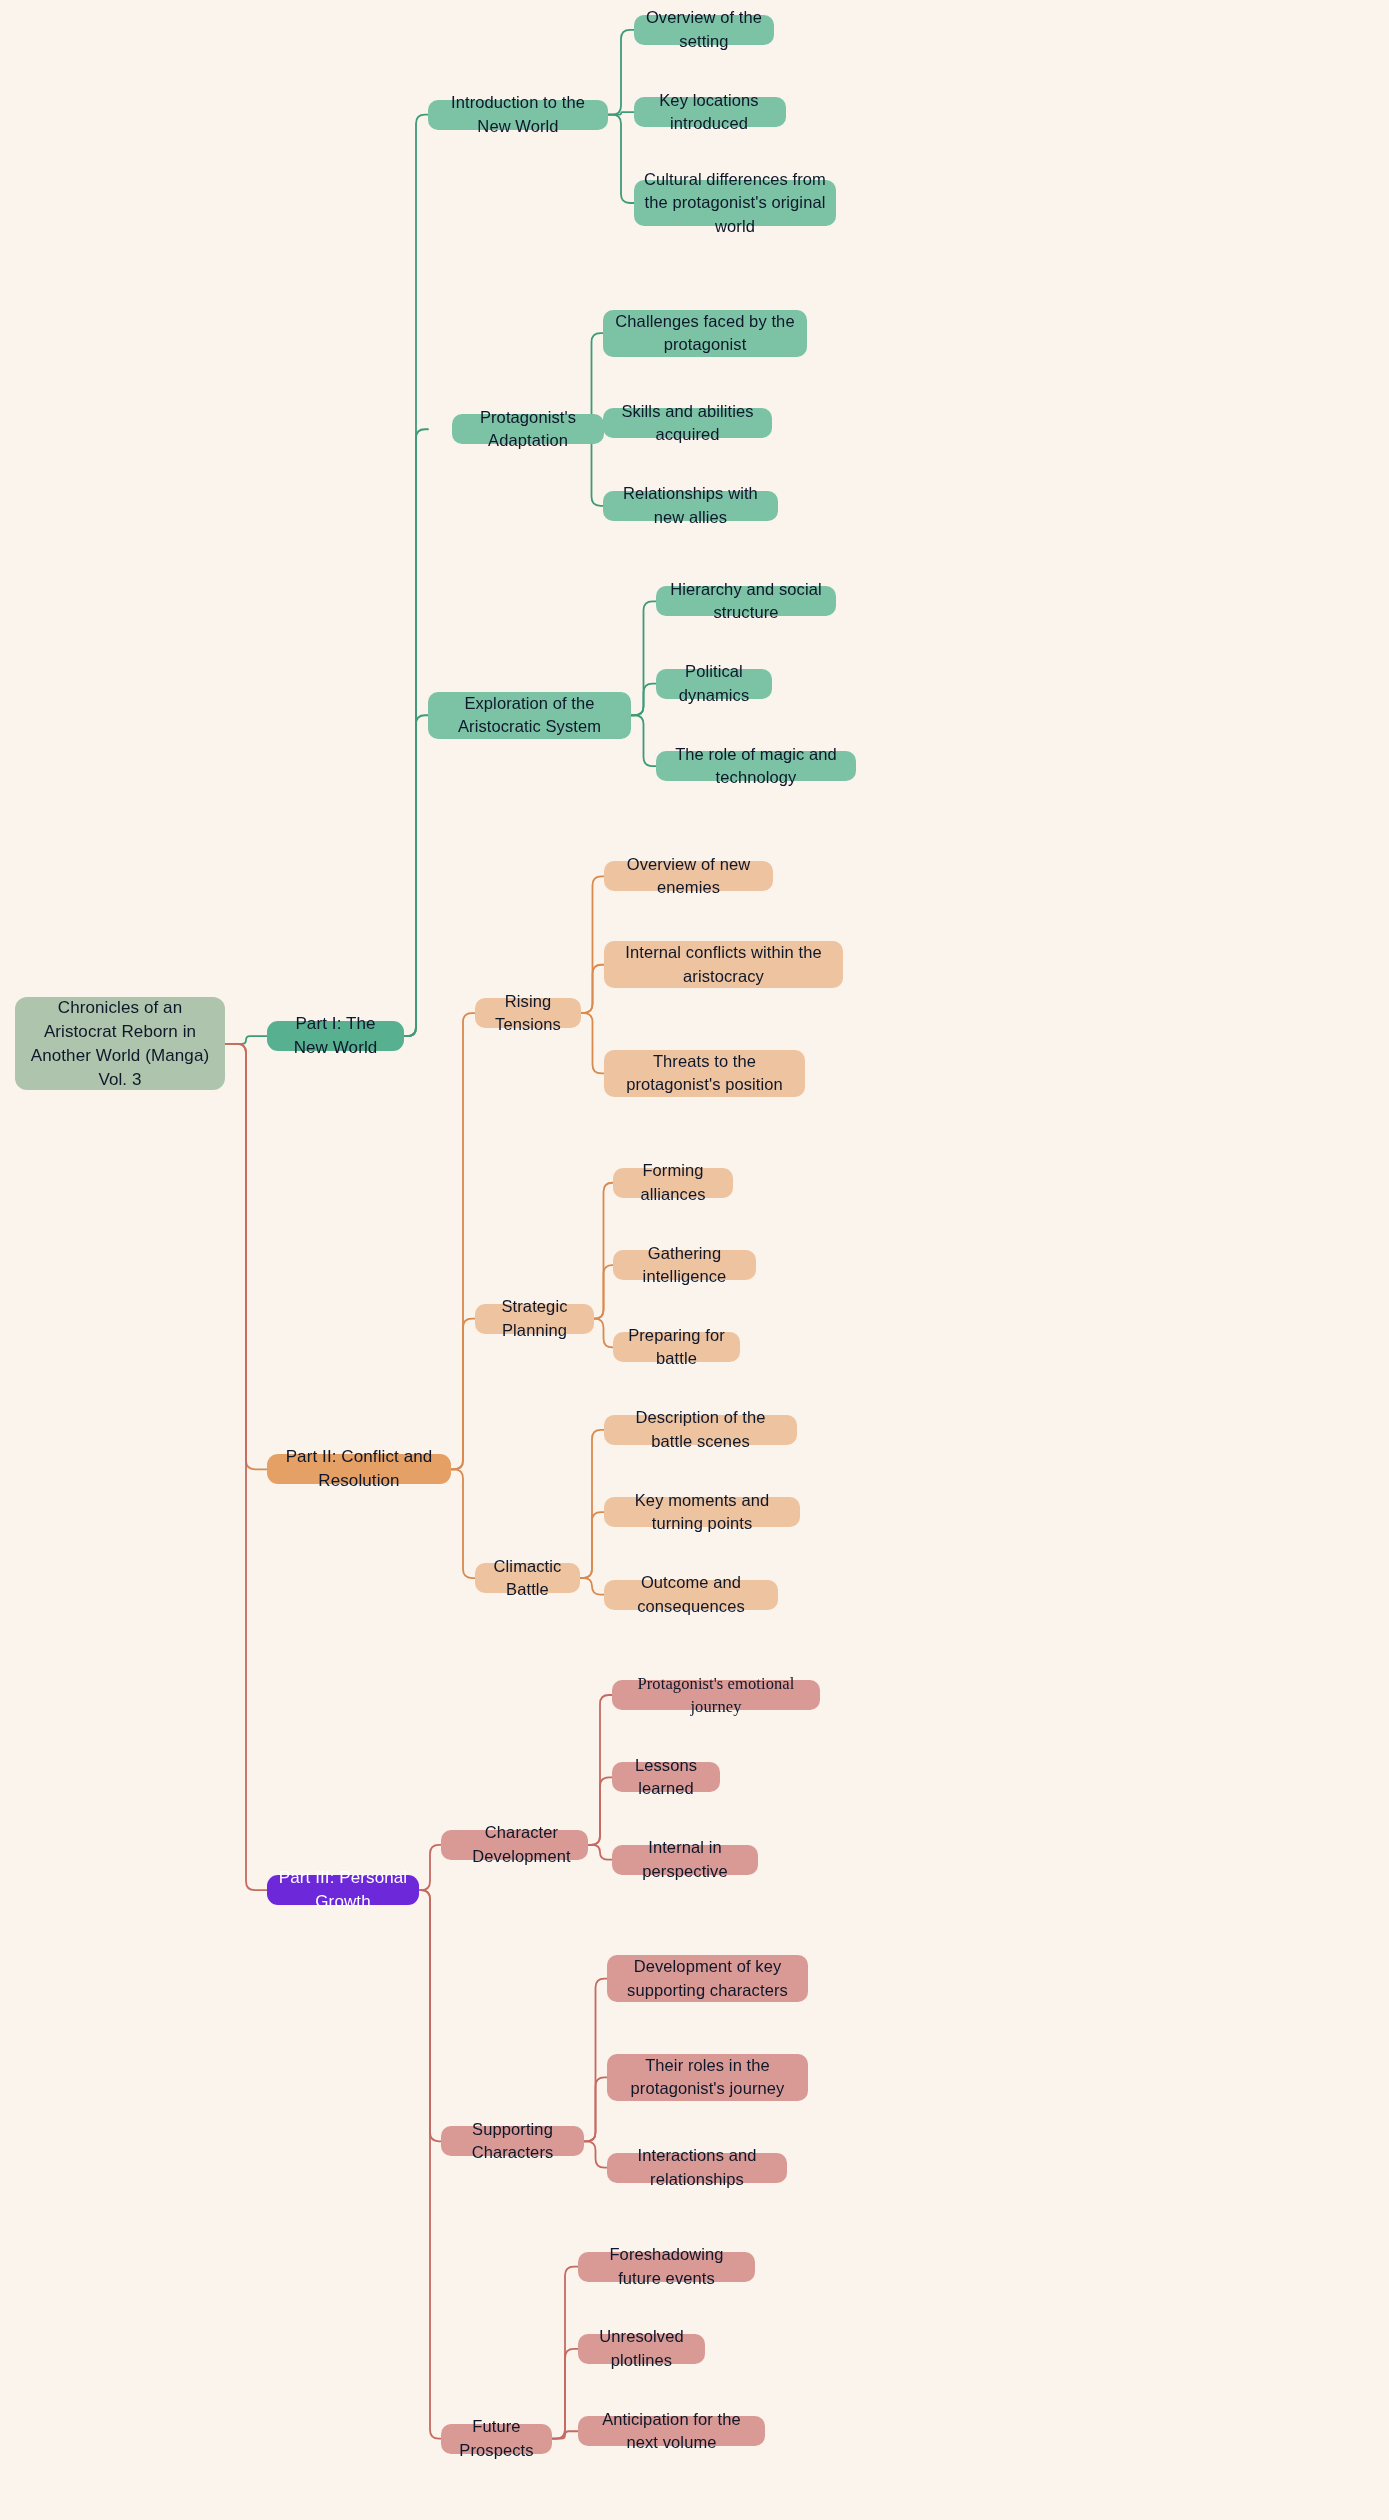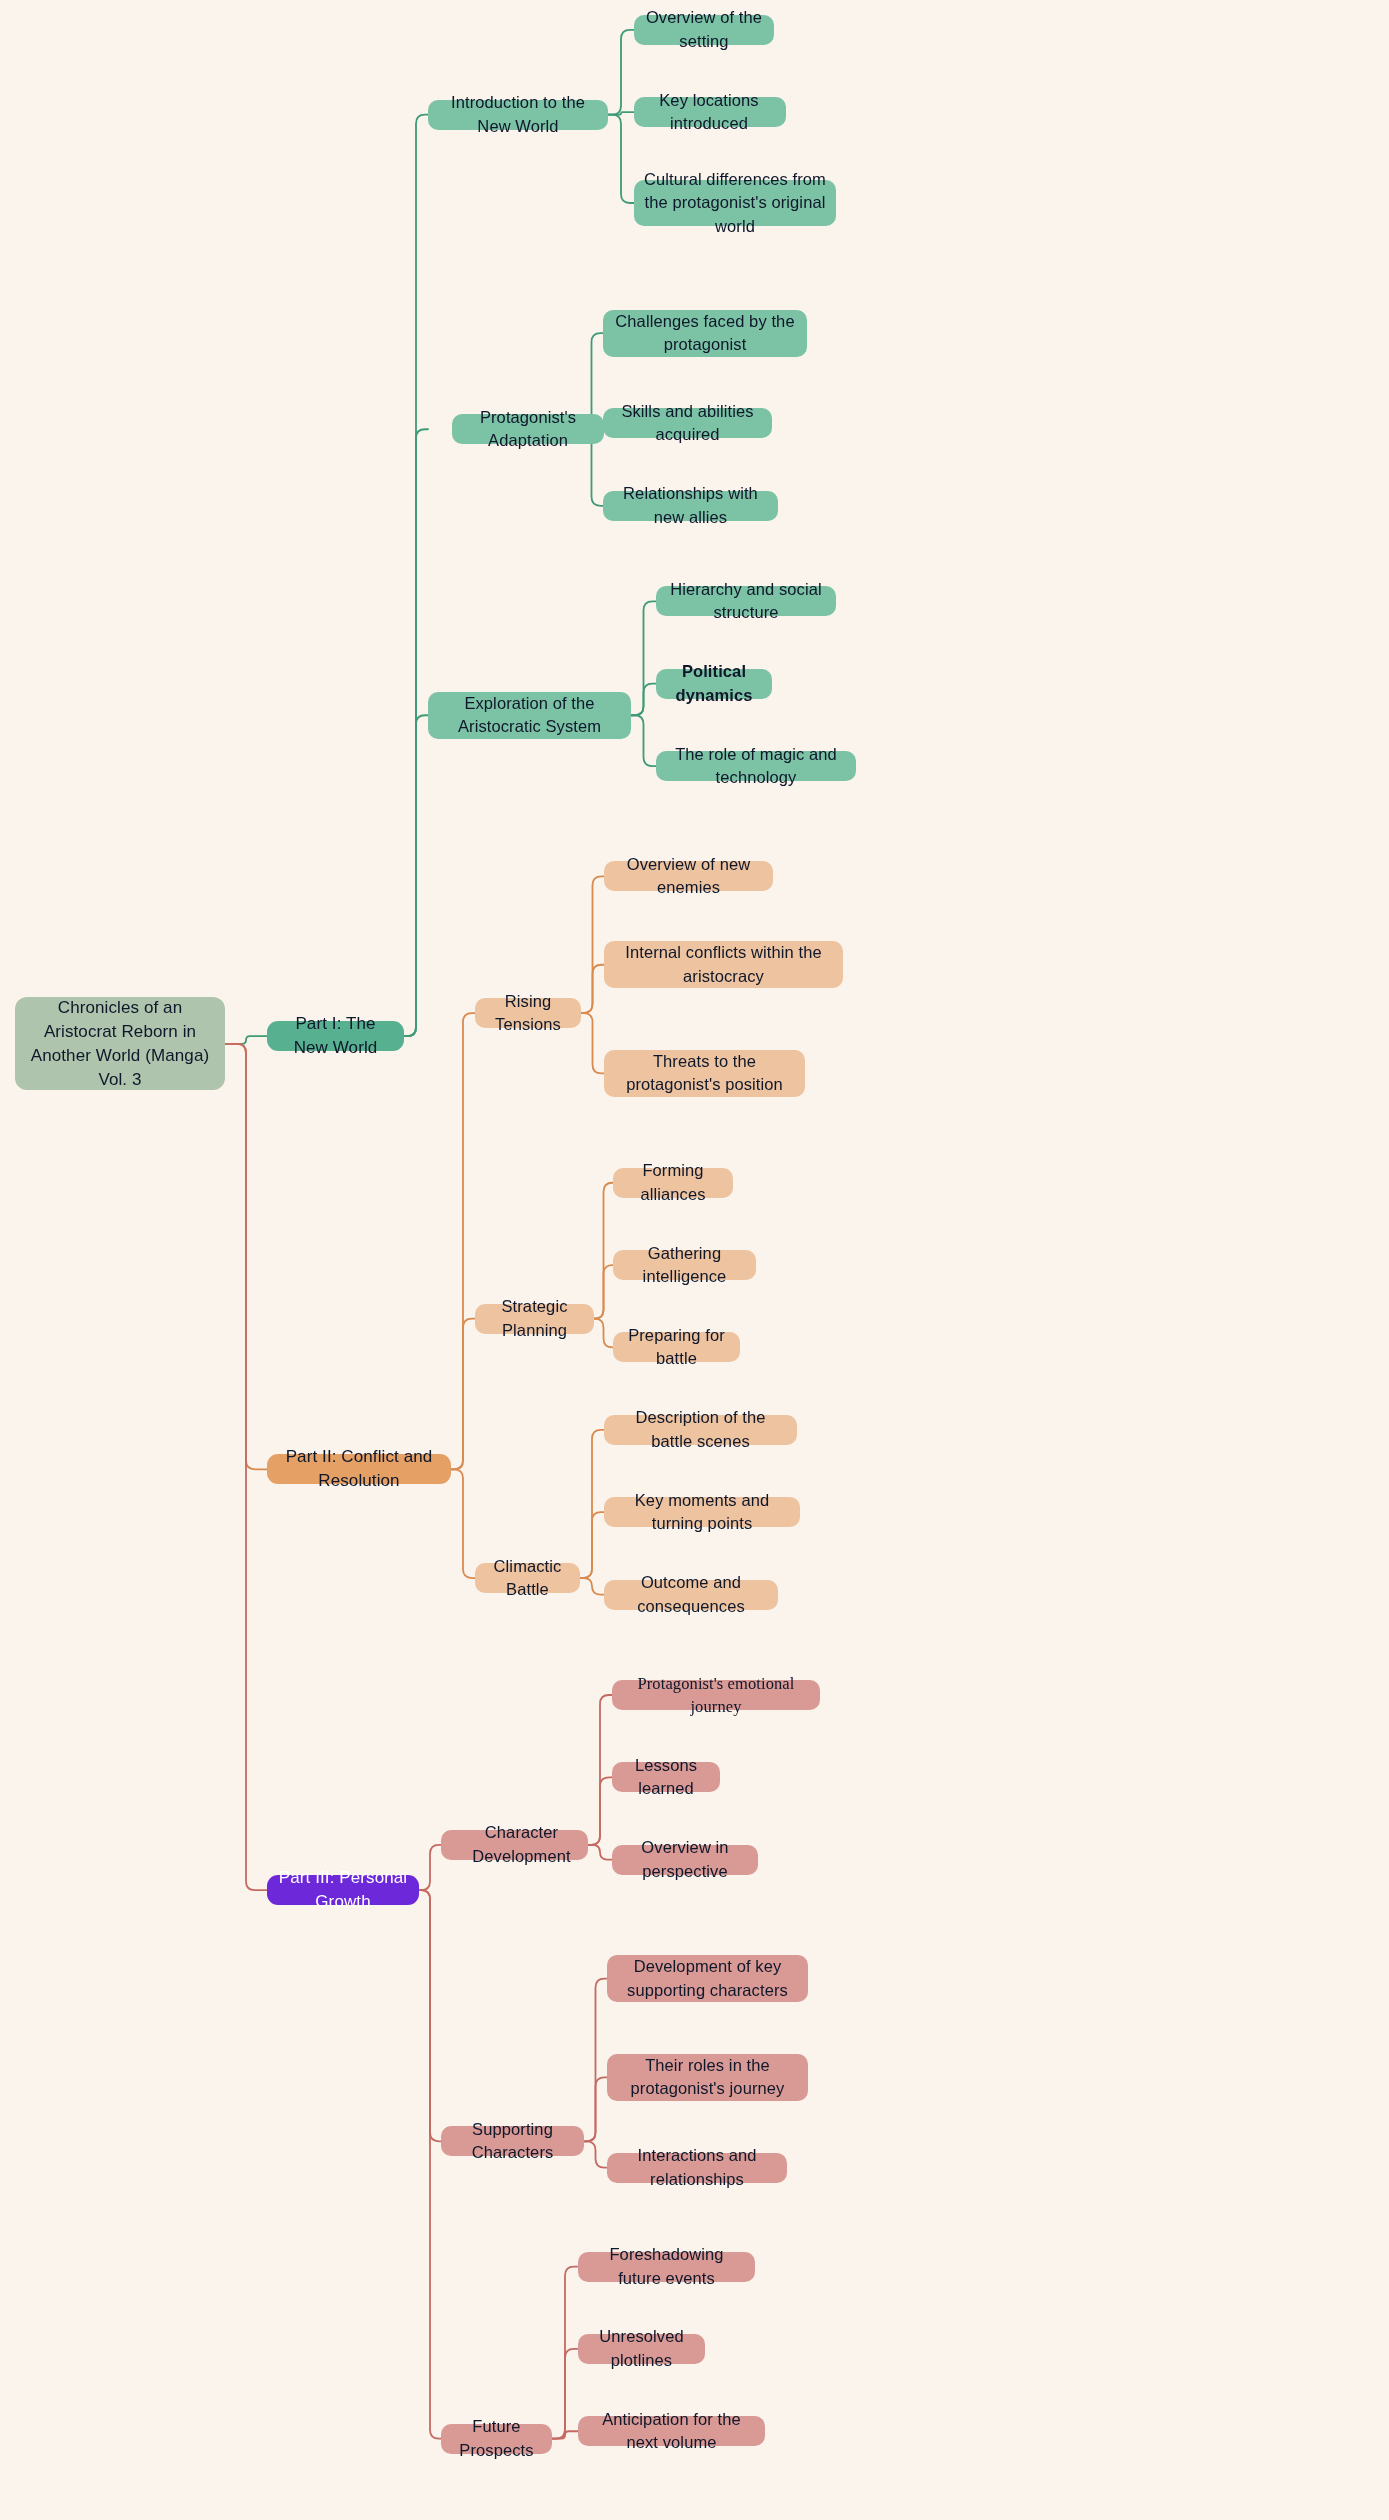--- a/index.html
+++ b/index.html
@@ -137,21 +137,21 @@
       </div>
       <div class="node l3 g-3" style="left: 603px; top: 490.824px; width: 175px; height: 30px;">
         <span>Relationships with new allies</span>
       </div>
       <div class="node l2 g-2" style="left: 428px; top: 691.765px; width: 203px; height: 46.9412px;">
         <span>Exploration of the Aristocratic System</span>
       </div>
       <div class="node l3 g-3" style="left: 656px; top: 586.353px; width: 180px; height: 30px;">
         <span>Hierarchy and social structure</span>
       </div>
-      <div class="node l3 g-3" style="left: 656px; top: 668.706px; width: 116px; height: 30px; font-weight: bold;">
+      <div class="node l3 g-3" style="left: 656px; top: 668.706px; width: 116px; height: 30px;">
         <span>Political dynamics</span>
       </div>
       <div class="node l3 g-3" style="left: 656px; top: 751.059px; width: 200px; height: 30px;">
         <span>The role of magic and technology</span>
       </div>
       <div class="node l1 o-1" style="left: 267px; top: 1454.35px; width: 184px; height: 30px;">
         <span>Part II: Conflict and Resolution</span>
       </div>
       <div class="node l2 o-2" style="left: 475px; top: 998.118px; width: 106px; height: 30px;">
         <span>Rising Tensions</span>
@@ -195,21 +195,21 @@
       <div class="node l2 r-2" style="left: 441px; top: 1829.88px; width: 147px; height: 30px; padding-left: 24px;">
         <span>Character Development</span>
       </div>
       <div class="node l3 r-3" style="left: 612px; top: 1680px; width: 208px; height: 30px; font-family: Liberation Serif, serif;">
         <span>Protagonist's emotional journey</span>
       </div>
       <div class="node l3 r-3" style="left: 612px; top: 1762.35px; width: 108px; height: 30px;">
         <span>Lessons learned</span>
       </div>
       <div class="node l3 r-3" style="left: 612px; top: 1844.71px; width: 146px; height: 30px;">
-        <span>Overview in perspective</span>
+        <span>Internal in perspective</span>
       </div>
       <div class="node l2 r-2" style="left: 441px; top: 2126.35px; width: 143px; height: 30px;">
         <span>Supporting Characters</span>
       </div>
       <div class="node l3 r-3" style="left: 607px; top: 1955.06px; width: 201px; height: 46.9412px;">
         <span>Development of key supporting characters</span>
       </div>
       <div class="node l3 r-3" style="left: 607px; top: 2053.88px; width: 201px; height: 46.9412px;">
         <span>Their roles in the protagonist's journey</span>
       </div>

